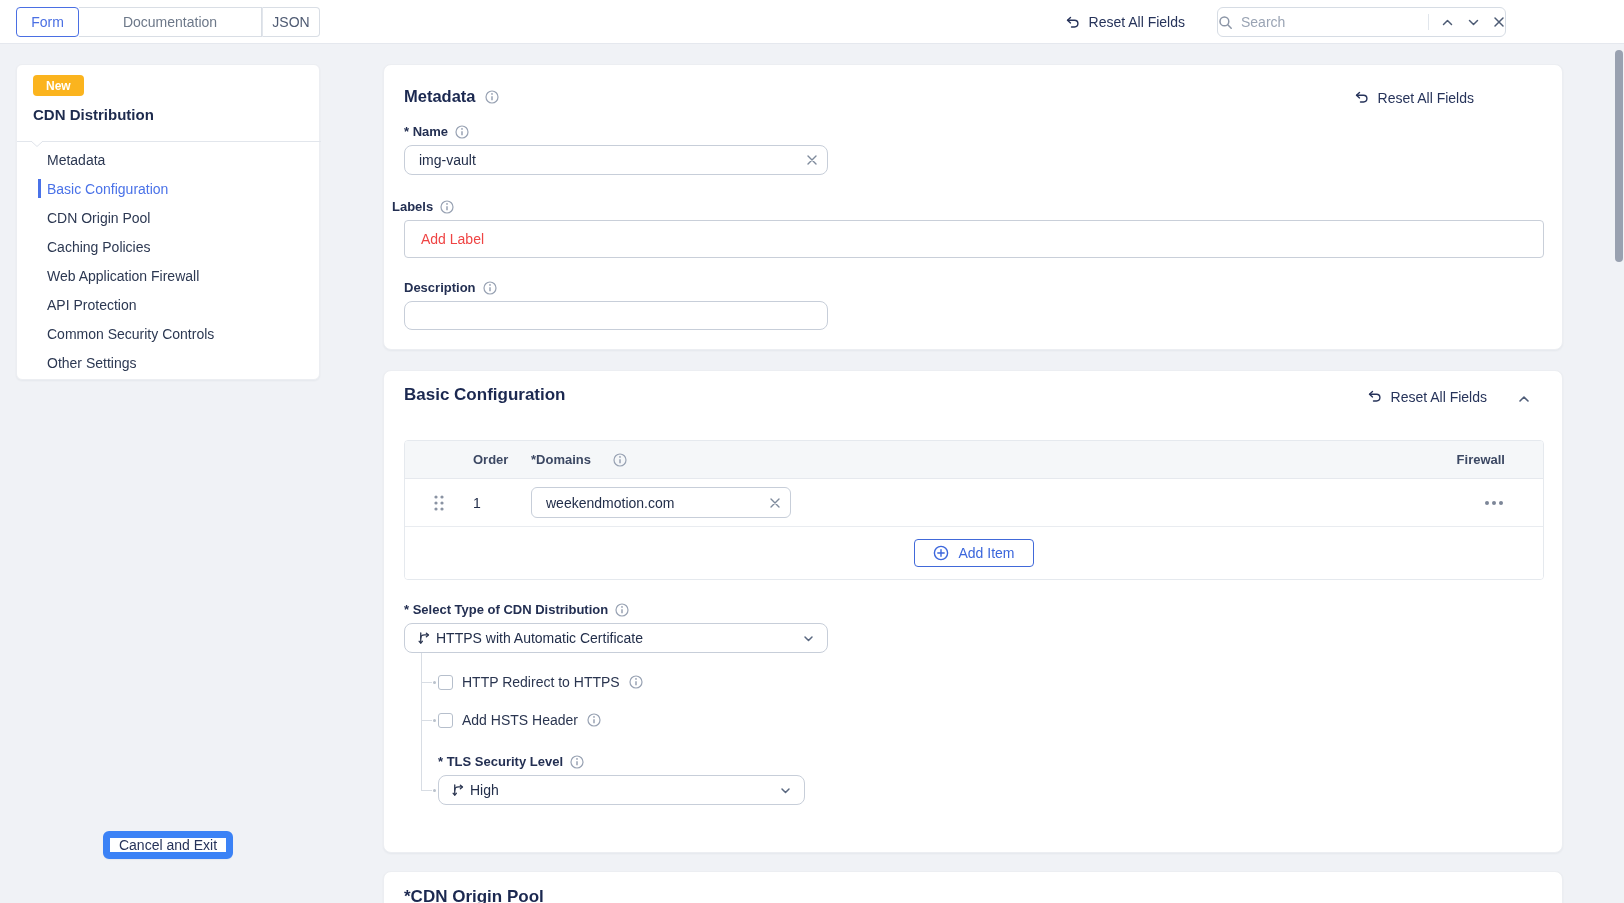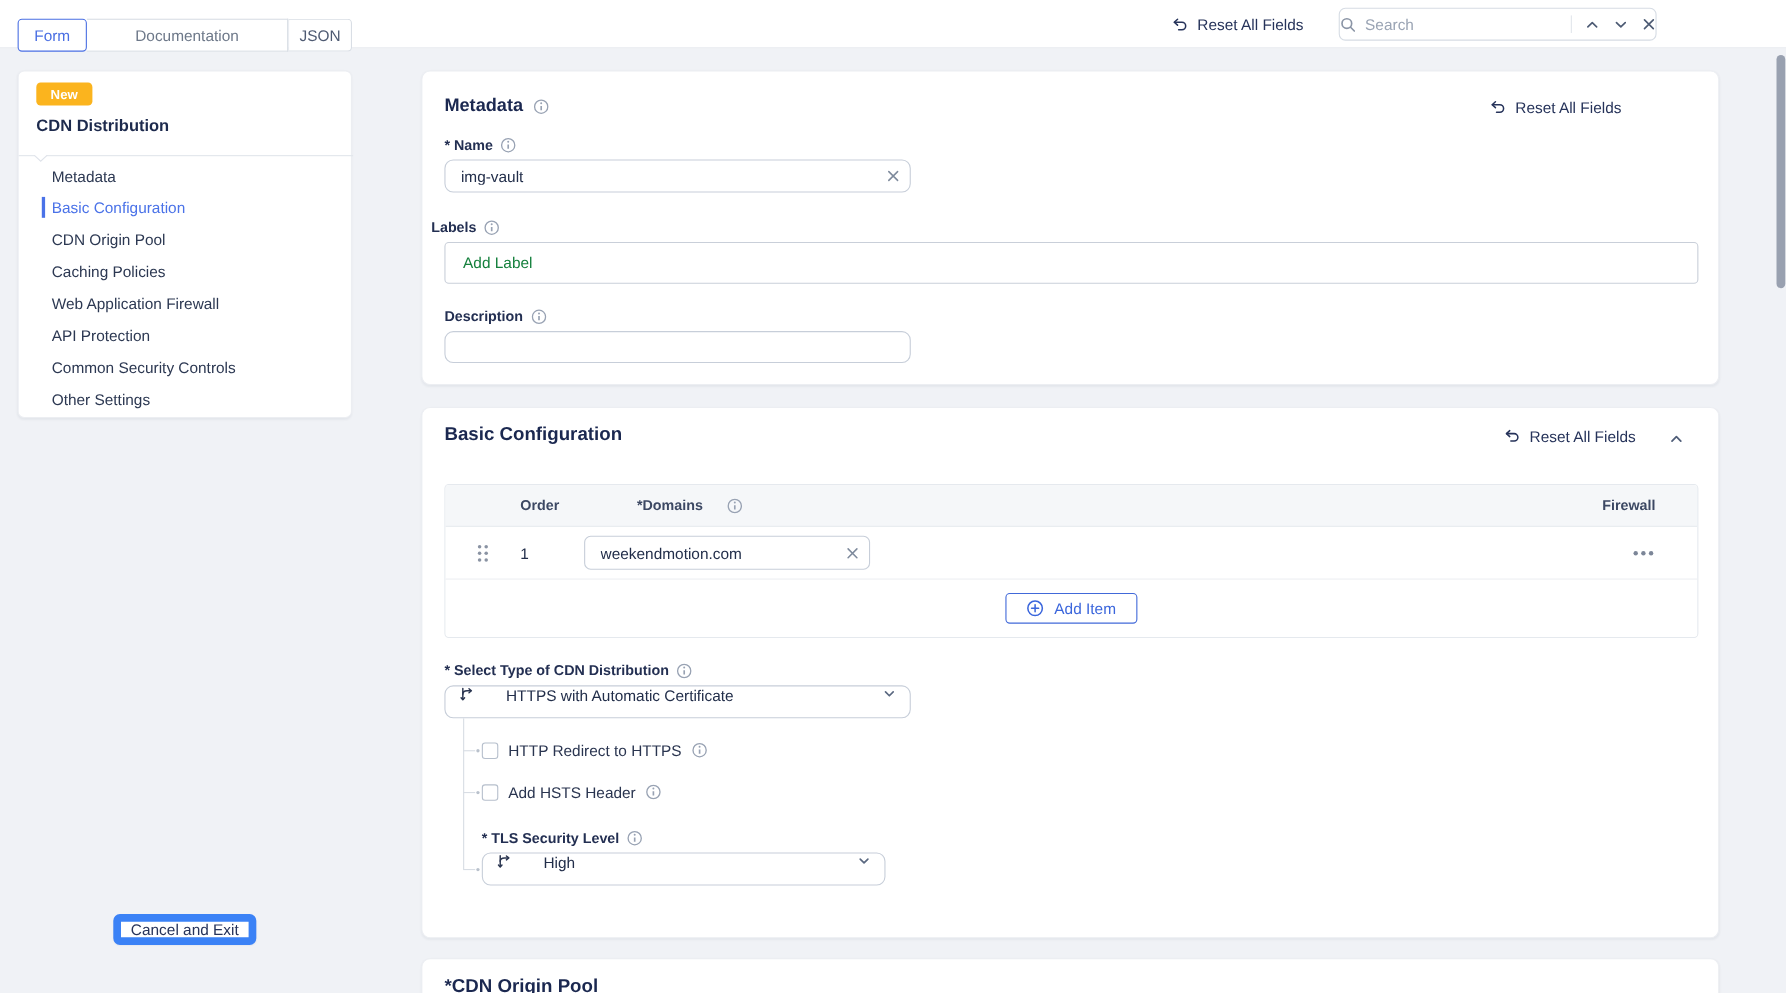--- a/index.html
+++ b/index.html
@@ -10,21 +10,21 @@
     color:#1f2b4e;
     position:relative;
   }
   svg { display:block; }
 
   
   .topbar {
     position:absolute; left:0; top:0; width:1624px; height:44px;
     background:#fff; border-bottom:1px solid #e5e8ee; z-index:5;
   }
-  .tabgroup { position:absolute; left:16px; top:7px; height:30px; display:flex;margin-top:10px; }
+  .tabgroup { position:absolute; left:16px; top:7px; height:30px; display:flex; }
   .tab {
     height:30px; display:flex; align-items:center; justify-content:center;
     font-size:14px; background:#fff; cursor:pointer;
   }
   .tab-form { width:63px; border:1px solid #4a6fe3; border-radius:4px; color:#4a6fe3; z-index:2; }
   .tab-doc  { width:183px; border:1px solid #d9dee5; border-left:none; color:#6d7889; }
   .tab-json { width:58px; border:1px solid #d9dee5; border-left:1px solid #e2e6ec; border-radius:0 4px 4px 0; color:#4e5a72; }
   .topbar-right { position:absolute; right:118px; top:7px; height:30px; display:flex; align-items:center; gap:32px; }
   .reset-link { display:flex; align-items:center; gap:8px; color:#26335a; font-size:14px; cursor:pointer; white-space:nowrap; }
   .searchbox {
@@ -88,47 +88,47 @@
     font-size:14px; color:#222e4a; font-family:"Liberation Sans", sans-serif;
     padding:0 30px 0 14px; outline:none; width:100%; height:100%;
   }
   .input-wrap { position:absolute; }
   .clear-x { position:absolute; right:10px; top:50%; transform:translateY(-50%); cursor:pointer; }
 
   .labels-box {
     position:absolute; left:20px; top:155px; width:1140px; height:38px;
     border:1px solid #c9cfd9; border-radius:4px; display:flex; align-items:center; padding:0 16px;
   }
-  .link-blue { color:#15803d; font-size:14px; cursor:pointer; }
+  .link-blue { color:#ef4444; font-size:14px; cursor:pointer; }
 
   
   .domains-table {
     position:absolute; left:20px; top:69px; width:1140px;
     border:1px solid #e5e9ee; border-radius:4px; overflow:hidden;
   }
   .trow { display:grid; grid-template-columns:68px 58px 1fr 160px; align-items:center; }
   .thead { height:38px; background:#f5f7f9; border-bottom:1px solid #e6e9ee; font-size:13px; font-weight:bold; color:#3c4863; }
   .tbody-row { height:48px; background:#fff; border-bottom:1px solid #e9ecf0; font-size:14px; color:#222e4a; }
   .cell-actions { justify-self:end; padding-right:38px; }
-  .th-domains { display:flex; align-items:center; gap:22px;margin-left:48px; }
+  .th-domains { display:flex; align-items:center; gap:22px; }
   .drag-handle { justify-self:center; cursor:grab; }
   .domain-input-wrap { position:relative; width:260px; height:31px; }
   .domain-input-wrap .text-input { border-radius:6px; }
   .more-dots { display:flex; gap:3px; cursor:pointer; justify-self:end; padding-right:40px; }
   .more-dots i { width:4px; height:4px; border-radius:50%; background:#7c8698; }
   .tfoot { height:52px; background:#fff; display:flex; align-items:center; justify-content:center; }
   .add-item-btn {
     height:28px; padding:0 18px; border:1px solid #4169d9; border-radius:4px; background:#fff;
     color:#3b66dc; font-size:14px; display:flex; align-items:center; gap:9px; cursor:pointer;
   }
 
   
   .dropdown {
     position:absolute; height:30px; border:1px solid #c7ced9; border-radius:8px; background:#fff;
-    display:flex; align-items:flex-start; padding:0 12px; gap:28px; cursor:pointer;
+    display:flex; align-items:center; padding:0 12px; gap:4px; cursor:pointer;
   }
   .dropdown .val { flex:1; font-size:14px; color:#222e4a; }
   .tree-vline { position:absolute; left:37px; top:282px; height:137px; border-left:1px solid #d8dde4; }
   .tree-elbow { position:absolute; left:37px; width:11px; height:1px; background:#d8dde4; }
   .tree-dot { position:absolute; left:49px; width:3px; height:3px; border-radius:50%; background:#b9c1cc; }
   .tree-row { position:absolute; left:54px; display:flex; align-items:center; gap:9px; }
   .checkbox {
     width:15px; height:15px; border:1.5px solid #b6bfcc; border-radius:3px; background:#fff; cursor:pointer;
   }
   .cb-label { font-size:14px; color:#2a3550; }

